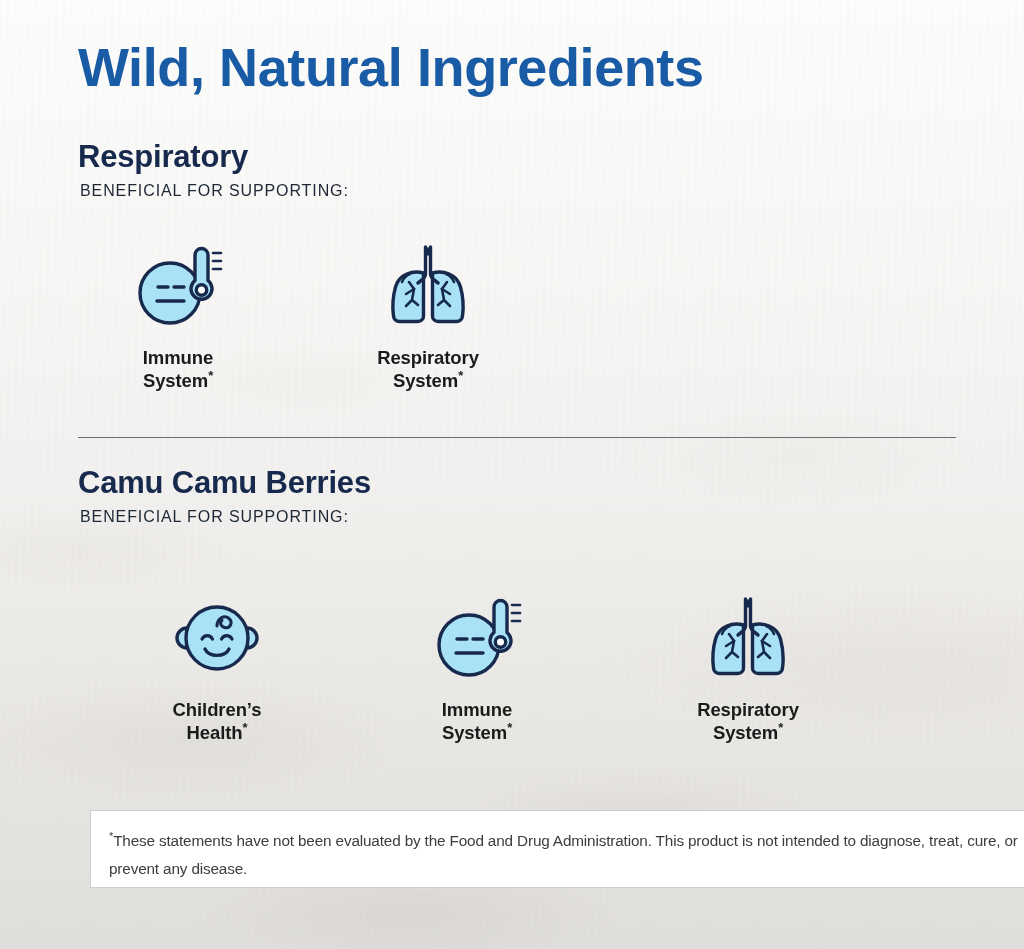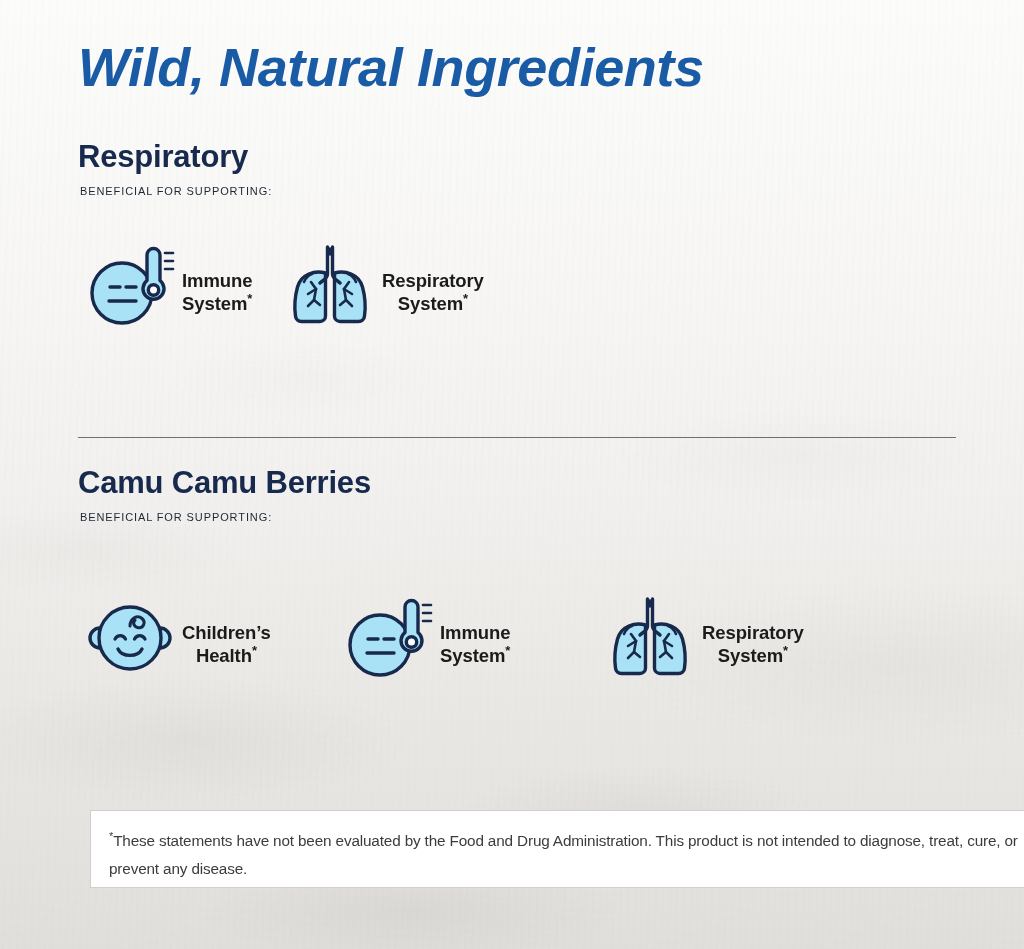--- a/index.html
+++ b/index.html
@@ -54,59 +54,58 @@
   .title {
     position: absolute;
     left: 78px;
     top: -2px;
     font-size: 54px;
     line-height: 66px;
     font-weight: 700;
     letter-spacing: -0.4px;
     color: #1a5ba6;
     white-space: nowrap;
-    font-style: italic;
   }
 
   
   .section { position: absolute; left: 78px; }
   .sec-1 { top: 138px; }
   .sec-2 { top: 464px; }
 
   .sec-title {
     font-size: 31px;
     line-height: 38px;
     font-weight: 700;
     color: #17294c;
     letter-spacing: -0.2px;
     margin: 0;
     white-space: nowrap;
   }
   .sec-sub {
     margin: 4px 0 0 2px;
-    font-size: 11px;
+    font-size: 16px;
     line-height: 22px;
     font-weight: 400;
     letter-spacing: 0.9px;
     color: #1d2735;
     white-space: nowrap;
   }
 
   
   .icon-row {
     position: absolute;
     display: flex;
     align-items: flex-start;
   }
   .row-1 { left: 78px; top: 238px; }
-  .row-2 { left: 78px; top: 590px; }
+  .row-2 { left: 88px; top: 590px; }
 
   .icon-cell {
     display: flex;
-    flex-direction: row;
+    flex-direction: column;
     align-items: center;
     text-align: center;
   }
   .icon-art {
     width: 104px;
     height: 96px;
     display: flex;
     align-items: center;
     justify-content: center;
   }

